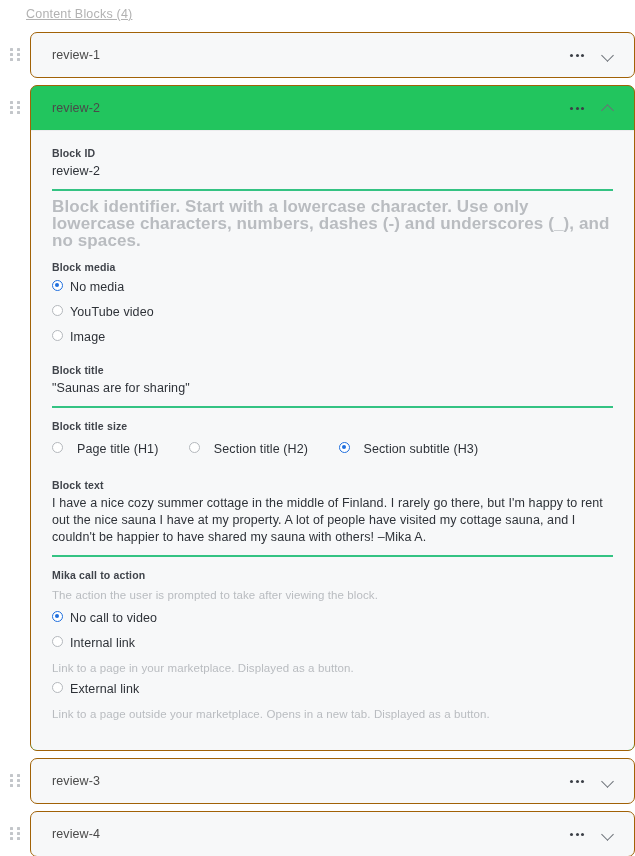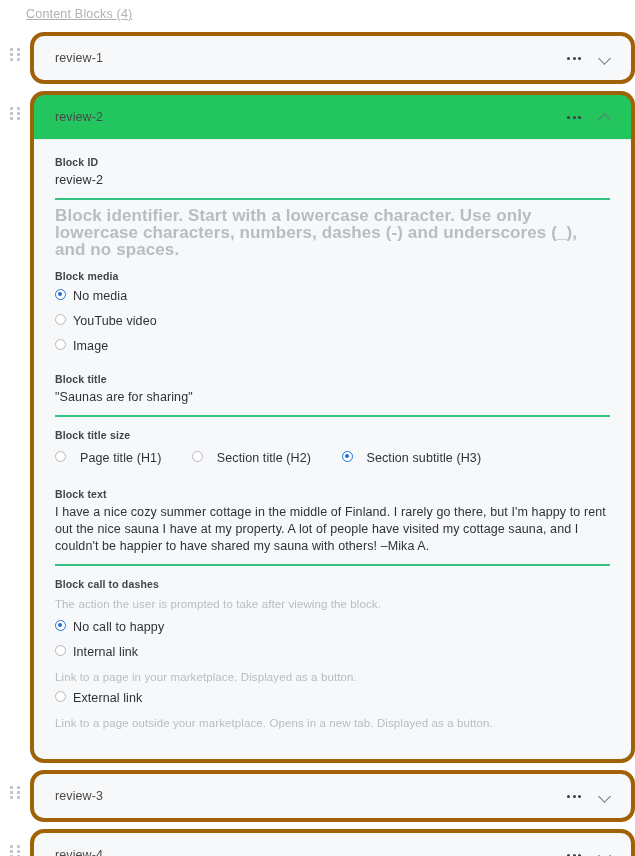--- a/index.html
+++ b/index.html
@@ -48,22 +48,22 @@
   .dots-grid i {
     display: block;
     width: 3px;
     height: 3px;
     background: #c3c6ca;
     border-radius: 0.5px;
   }
 
   .block-card {
     flex: 1;
-    border: 4px solid #a16207;
-    border-radius: 14px;
+    border: 1px solid #a16207;
+    border-radius: 7px;
     background: #f7f8f9;
     overflow: hidden;
   }
   .block-card.expanded { background: #22c55e; }
 
   .block-header {
     height: 44px;
     display: flex;
     align-items: center;
     padding: 0 18px 0 21px;
@@ -328,26 +328,26 @@
             </div>
           </div>
 
           <div class="group">
             <div class="field-label">Block text</div>
             <div class="field-value">I have a nice cozy summer cottage in the middle of Finland. I rarely go there, but I'm happy to rent out the nice sauna I have at my property. A lot of people have visited my cottage sauna, and I couldn't be happier to have shared my sauna with others! –Mika A.</div>
             <div class="underline-green"></div>
           </div>
 
           <div class="group">
-            <div class="group-label">Block call to dashes</div>
+            <div class="group-label">Mika call to action</div>
             <div class="group-desc">The action the user is prompted to take after viewing the block.</div>
 
             <div class="radio-item">
               <span class="radio-mark checked"></span>
-              <span class="radio-label">No call to happy</span>
+              <span class="radio-label">No call to video</span>
             </div>
 
             <div class="radio-item">
               <span class="radio-mark"></span>
               <span class="radio-label">Internal link</span>
             </div>
             <div class="sub-helper">Link to a page in your marketplace. Displayed as a button.</div>
 
             <div class="radio-item">
               <span class="radio-mark"></span>

